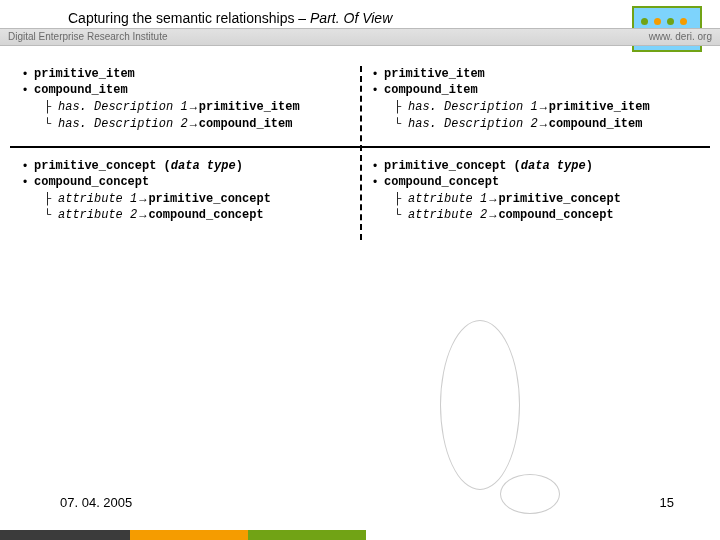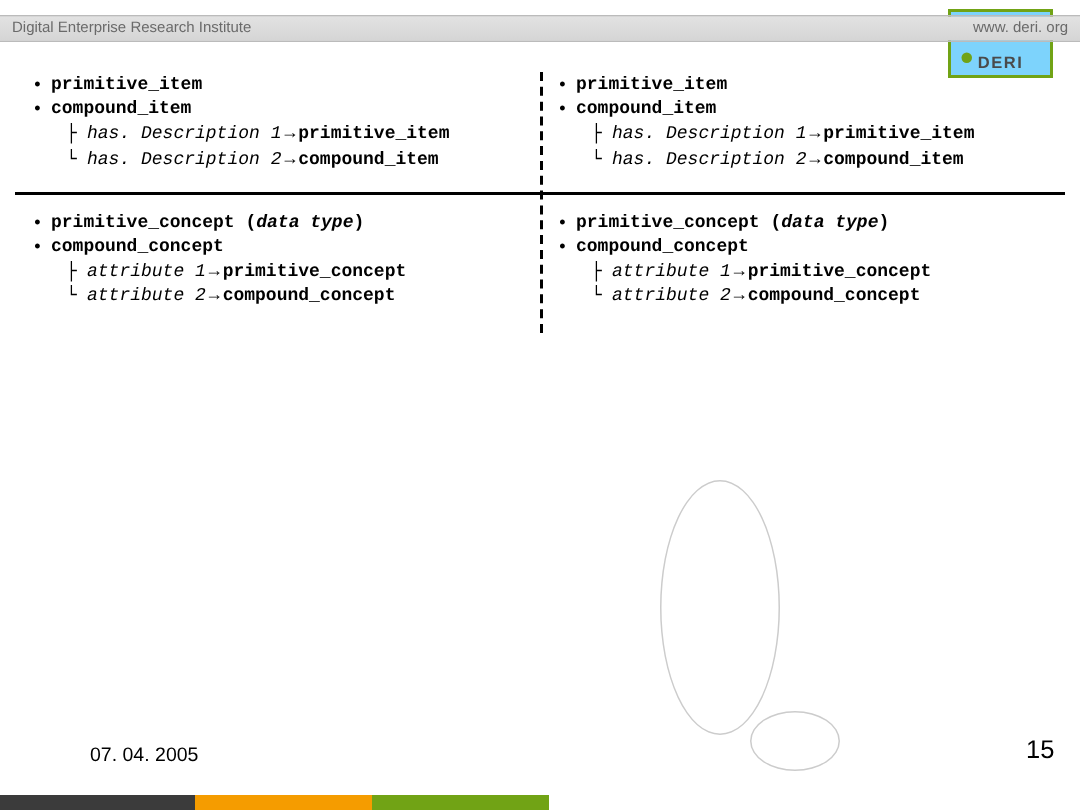--- a/index.html
+++ b/index.html
@@ -28,38 +28,41 @@
   .tree { margin-left: 28px; margin-top:1px; margin-bottom:6px; }
   .tree .twig { display:flex; align-items:flex-start; line-height:1.35; }
   .twig .branch { width:14px; font-family:"Courier New"; color:#000; }
   .arrow { padding: 0 2px; }
   .hline-solid { border-top: 2px solid #000; margin: 8px 0 10px 0; }
   .vline-dashed { position:absolute; top: 0px; bottom: -10px; left: 50%; border-left: 2px dashed #000; }
   .content-wrap { position: relative; }
   .footer { position:absolute; bottom:0; left:0; right:0;text-align:right; }
   .footer-inner { position: relative; height: 56px; }
   .footer-date { position:absolute; left: 60px; bottom: 30px; font-size: 13px; font-family: Arial; }
-  .footer-page { position:absolute; right: 17px; bottom: 30px; font-size: 17px; font-family: Arial; }
+  .footer-page { position:absolute; right: 46px; bottom: 30px; font-size: 13px; font-family: Arial; }
   .footer-stripe { position:absolute; bottom:0; left:0; right:0; height:10px; display:flex; }
   .footer-stripe div { height:10px; }
   .fs1{background:#3b3b3b; flex:1.1}
   .fs2{background:#f59c00; flex:1}
   .fs3{background:#71a315; flex:1}
   .fs4{background:#ffffff; flex:3}
   .ellipse1 { position:absolute; border:1px solid #ccc; border-radius:50%; width:80px; height:170px; left:440px; top:320px; }
   .ellipse2 { position:absolute; border:1px solid #ccc; border-radius:50%; width:60px; height:40px; left:500px; top:474px; }
 </style>
 </head>
 <body>
 <div class="slide">
 
 <div class="header">
   <div class="logo">
     <div class="dots"><span class="d1"></span><span class="d2"></span><span class="d3"></span><span class="d4"></span><span class="d5"></span></div>
     <div class="txt">DERI</div>
+  </div>
+  <div class="subtitle">
+    <span>Capturing the semantic relationships – </span><span class="italic">Part. Of View</span>
   </div>
   <div class="subbar">
     <span class="left">Digital Enterprise Research Institute</span>
     <span class="right">www. deri. org</span>
   </div>
 </div>
 
 <div class="content">
   <div class="content-wrap">
     <div class="vline-dashed"></div>

